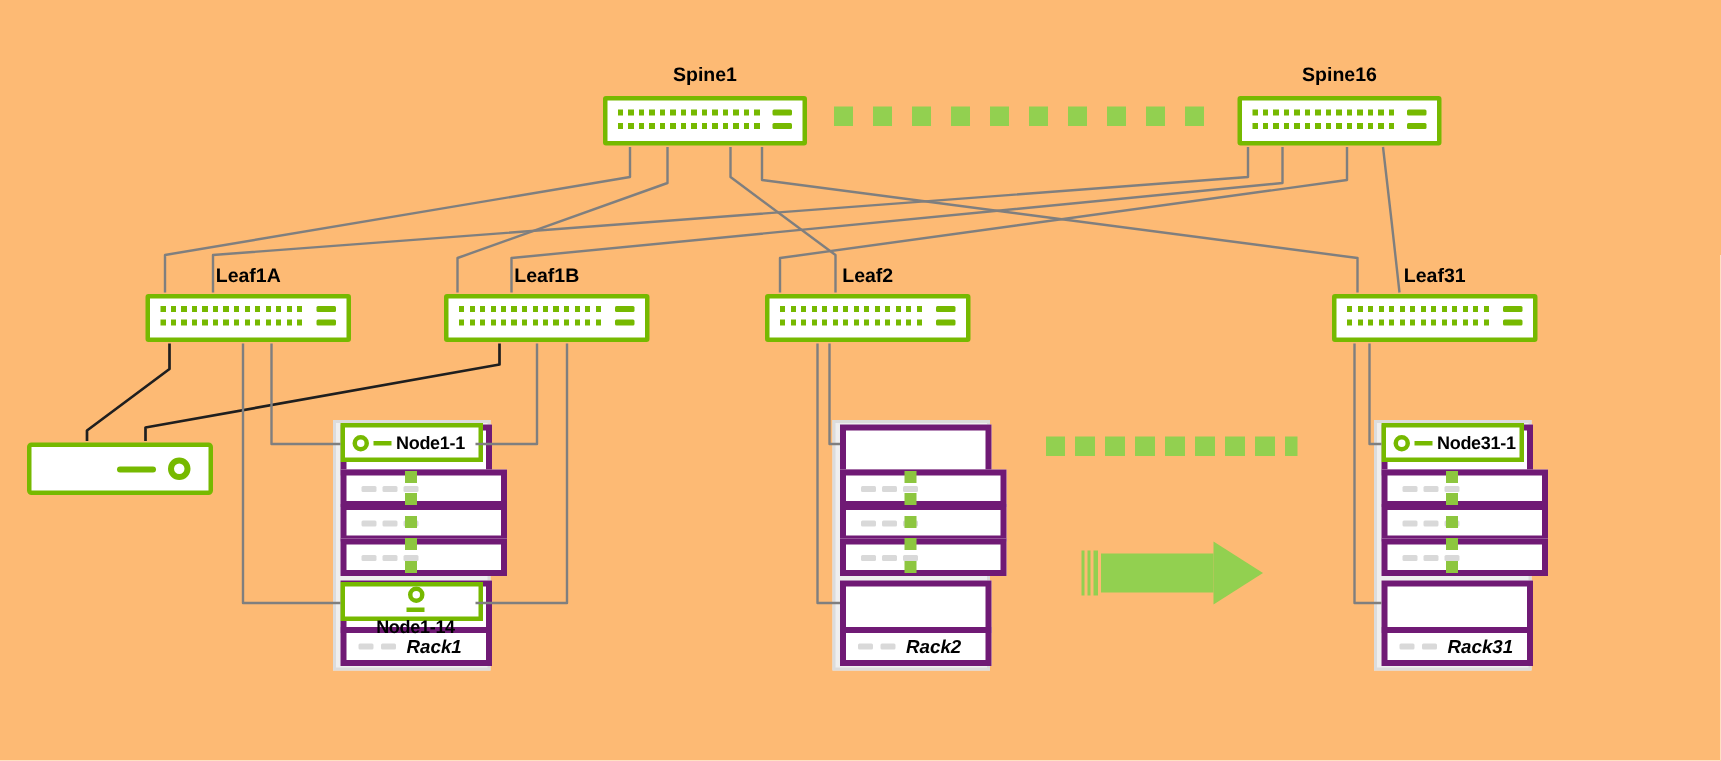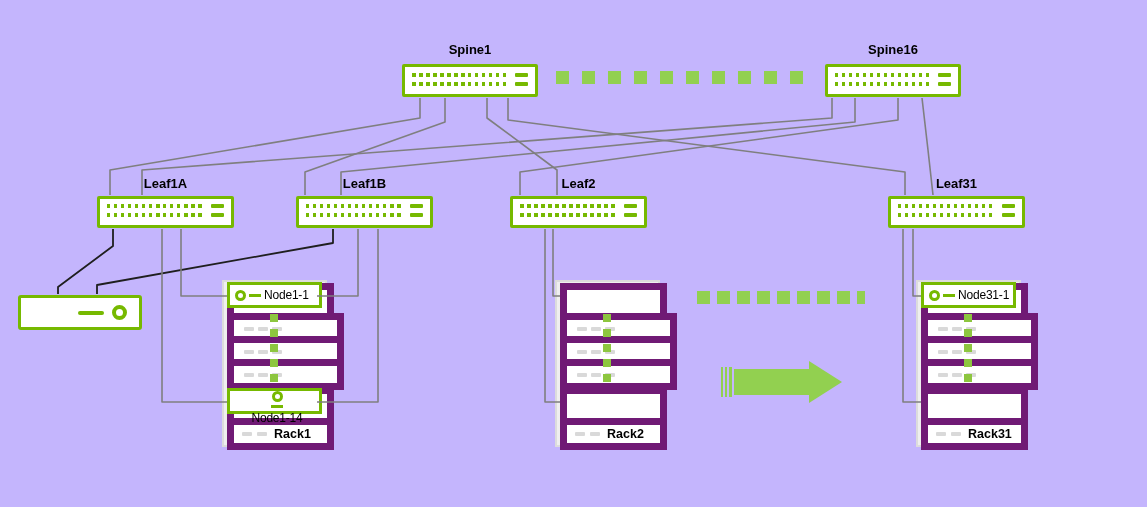--- a/index.html
+++ b/index.html
@@ -1,17 +1,17 @@
 <!DOCTYPE html>
 <html><head>
 <meta charset="utf-8">
 <style>
   html,body{margin:0;padding:0;background:#ffffff;}
   body{font-family:"Liberation Sans","DejaVu Sans",sans-serif;color:#000;}
-  .stage{position:relative;width:1147px;height:507px;background:#c4b5fd;overflow:hidden;}
+  .stage{position:relative;width:1147px;height:507px;background:#fdba74;overflow:hidden;}
 
   
   svg.links{position:absolute;left:0;top:0;z-index:3;pointer-events:none;}
   .link-gray{stroke:#7f7f7f;stroke-width:1.6;fill:none;stroke-linejoin:round;}
   .link-black{stroke:#1f1f1f;stroke-width:1.8;fill:none;stroke-linejoin:round;}
 
   
   .dev-label{position:absolute;z-index:2;font-size:13px;font-weight:bold;text-align:center;height:16px;line-height:16px;}
 
   
@@ -27,36 +27,36 @@
           border:3px solid #76b900;border-radius:3px;display:flex;align-items:center;
           justify-content:flex-end;gap:8px;padding-right:12px;}
   .rdash{width:26px;height:4px;background:#76b900;border-radius:2px;}
   .rring{width:7px;height:7px;border:4px solid #76b900;border-radius:50%;background:#fff;}
   .router-label{position:absolute;left:10px;top:332px;width:130px;z-index:2;text-align:center;
                 font-size:13px;line-height:17px;}
 
   
   .rack{position:absolute;top:280px;width:101px;height:163px;z-index:1;background:#efefef;
         border:2px solid #dcdcdc;}
-  .slot{position:absolute;left:3px;width:93px;background:#fff;border:7px solid #701a75;}
+  .slot{position:absolute;left:3px;width:93px;background:#fff;border:4px solid #701a75;font-style:italic;}
   .slot-n1{top:1px;height:26px;}
   .slot-d1{top:31px;height:17px;} .slot-d2{top:54px;height:17px;} .slot-d3{top:77px;height:17px;}
   .slot-n2{top:105px;height:27px;}
   .slot-lbl{top:136px;height:18px;display:flex;align-items:center;gap:5px;padding-left:8px;width:85px;}
   .slot-dash-row{display:flex;align-items:center;gap:4px;padding-left:10px;}
   .gdash{width:10px;height:4px;background:#d9d9d9;border-radius:1px;flex:none;}
   .rack-label{font-size:12.5px;font-weight:bold;margin-left:2px;white-space:nowrap;}
   .vdots{position:absolute;left:46px;top:32px;width:8px;height:74px;z-index:2;
          background:repeating-linear-gradient(180deg,#8dc63f 0 8px,transparent 8px 15px);}
   .node-box{position:absolute;left:3px;width:84px;height:20px;z-index:2;background:#fff;
             border:3px solid #76b900;display:flex;align-items:center;gap:3px;padding-left:5px;}
   .node-top{top:0px;} .node-bottom{top:106px;flex-direction:column;}
   .nring{width:5px;height:5px;border:3px solid #76b900;border-radius:50%;background:#fff;flex:none;}
   .ndash{width:12px;height:3px;background:#76b900;flex:none;}
-  .node-label{font-size:12px;font-weight:normal;white-space:nowrap;letter-spacing:-0.2px;}
+  .node-label{font-size:12px;font-weight:bold;white-space:nowrap;letter-spacing:-0.2px;}
 
   
   .spine-cont{position:absolute;left:556px;top:71px;width:250px;height:13px;z-index:1;
               background:repeating-linear-gradient(90deg,#92d050 0 13px,transparent 13px 26px);}
   .rack-cont{position:absolute;left:697px;top:291px;width:168px;height:13px;z-index:1;
              background:repeating-linear-gradient(90deg,#92d050 0 13px,transparent 13px 20px);}
 
   
   .scale-arrow{position:absolute;left:721px;top:361px;width:121px;height:42px;z-index:1;}
   .tail-stripe{position:absolute;top:6px;height:30px;background:#92d050;}

